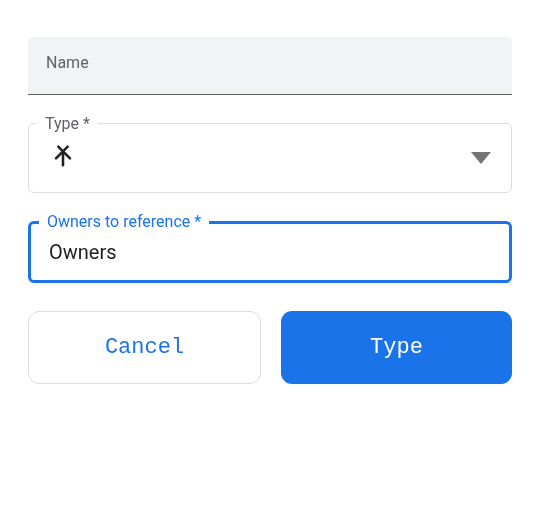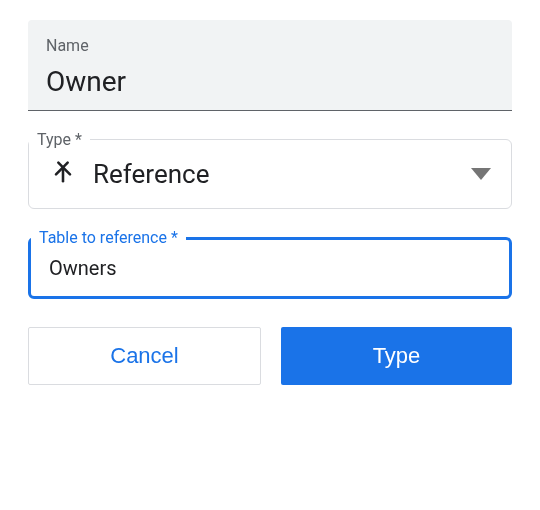--- a/index.html
+++ b/index.html
@@ -17,20 +17,21 @@
     .dialog {
       width: 100%;
     }
     
     .name-field {
       background: #f1f3f4;
       border-bottom: 1px solid #5f6368;
       padding: 16px 32px 12px 18px;
       border-radius: 4px 4px 0 0;
       margin-bottom: 28px;
+      margin-top: 17px;
     }
     .name-label {
       color: #5f6368;
       font-size: 16px;
       margin-bottom: 10px;
       display: block;
     }
     .name-input {
       border: none;
       background: transparent;
@@ -48,21 +49,21 @@
       padding: 18px 20px;
       margin-bottom: 28px;
     }
     .outlined-field.focused {
       border: 3px solid #1a73e8;
       padding: 16px 18px;
     }
     .outlined-label {
       position: absolute;
       top: -10px;
-      left: 0;
+      left: 8px;
       background: #fff;
       padding: 0 8px;
       font-size: 16px;
       color: #5f6368;
     }
     .outlined-field.focused .outlined-label {
       color: #1a73e8;
       top: -12px;
     }
     .type-content {
@@ -98,26 +99,26 @@
       background: transparent;
     }
     
     .button-row {
       display: flex;
       gap: 20px;
       margin-top: 6px;
     }
     .btn {
       flex: 1;
-      height: 58px;
-      border-radius: 2px;
+      height: 73px;
+      border-radius: 11px;
       font-size: 22px;
       font-weight: 500;
       cursor: pointer;
-      font-family: Liberation Sans, sans-serif;
+      font-family: Liberation Mono, monospace;
       display: flex;
       align-items: center;
       justify-content: center;
     }
     .btn-cancel {
       background: #fff;
       border: 1px solid #dadce0;
       color: #1a73e8;
     }
     .btn-save {
@@ -126,46 +127,44 @@
       color: #fff;
     }
   </style>
 </head>
 <body>
 
 <div class="dialog">
 
   <div class="name-field">
     <label class="name-label">Name</label>
-    <input type="text" class="name-input" value="Owner" style="">
   </div>
 
   <div class="outlined-field">
     <span class="outlined-label">Type *</span>
     <div class="type-content">
       <div class="type-left">
         <span class="type-icon">
           <svg viewBox="0 0 24 24" fill="none" stroke="#202124" stroke-width="2.2" stroke-linecap="round" stroke-linejoin="round">
             <path d="M12 20 V9"></path>
             <path d="M6 14 L12 8 L18 14"></path>
             <path d="M8 4 L12 8 L16 4"></path>
           </svg>
         </span>
-        <span class="type-value">Reference</span>
       </div>
       <span class="dropdown-icon">
         <svg viewBox="0 0 20 12">
             <polygon points="0,0 20,0 10,12" fill="#757575"></polygon>
           </svg>
       </span>
     </div>
   </div>
 
   <div class="outlined-field focused">
-    <span class="outlined-label">Table to reference *</span>
+    <span class="outlined-label">Owners to reference *</span>
     <input type="text" class="ref-input" value="Owners" style="">
   </div>
 
   <div class="button-row">
     <button class="btn btn-cancel">Cancel</button>
     <button class="btn btn-save">Type</button>
   </div>
 
 </div>
 

